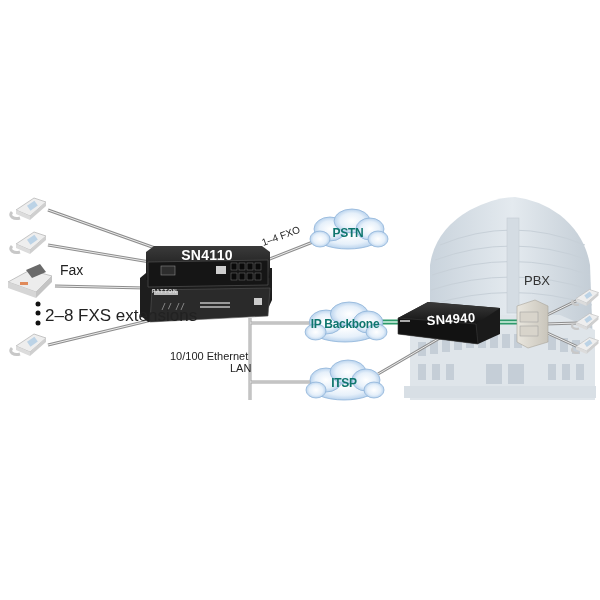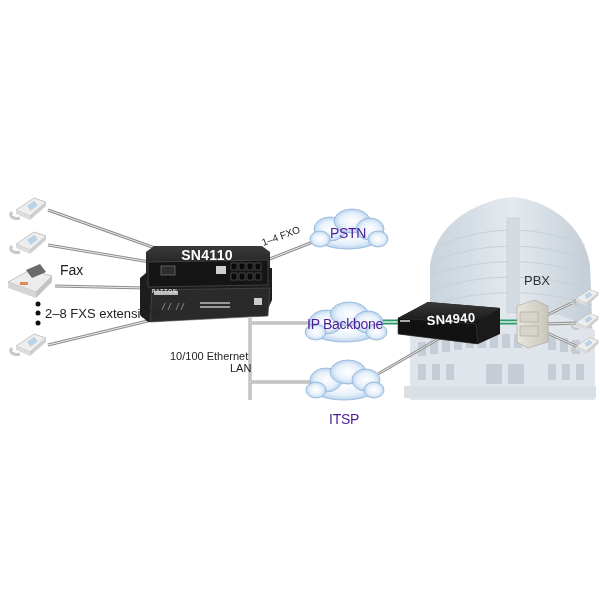--- a/index.html
+++ b/index.html
@@ -1,19 +1,19 @@
 <!DOCTYPE html>
 <html><head>
 <meta charset="utf-8">
 <style>
   html, body { margin: 0; padding: 0; background: #ffffff; }
   body { width: 600px; height: 600px; position: relative; overflow: hidden; font-family: "Liberation Sans", sans-serif; }
   #canvas { position: absolute; left: 0; top: 0; width: 600px; height: 600px; }
   .lbl { position: absolute; font-family: "Liberation Sans", sans-serif; color: #222; white-space: nowrap; }
-  .cloud-lbl { position: absolute; font-weight: normal; font-size: 14px; color: #4c1d95; text-align: center; transform: translate(-50%, -50%); white-space: nowrap; letter-spacing: -0.3px; }
+  .cloud-lbl { position: absolute; font-weight: bold; font-size: 12px; color: #0f766e; text-align: center; transform: translate(-50%, -50%); white-space: nowrap; letter-spacing: -0.3px; }
   .dev-lbl { position: absolute; color: #fff; font-weight: bold; font-size: 14px; transform: translate(-50%, -50%); letter-spacing: 0.3px; white-space: nowrap; }
 </style>
 </head>
 <body>
 
 <div id="canvas">
   <svg width="600" height="600" viewBox="0 0 600 600" xmlns="http://www.w3.org/2000/svg">
     <defs>
       <radialGradient id="cloudGrad" cx="50%" cy="50%" r="60%">
         <stop offset="0%" stop-color="#ffffff"></stop>
@@ -226,23 +226,23 @@
       </g>
   </svg>
 
   
   <span class="dev-lbl" style="left:207px; top:255px; font-size:14px;">SN4110</span>
   <span class="lbl" style="left:152px; top:288px; font-size:5px; color:#ddd; font-weight:bold; letter-spacing:1px;">PATTON</span>
   <span class="dev-lbl" style="left:451px; top:319px; font-size:13px; transform:translate(-50%,-50%) rotate(-4deg);">SN4940</span>
 
   <span class="cloud-lbl" style="left:348px; top:233px;">PSTN</span>
   <span class="cloud-lbl" style="left:345px; top:324px;">IP Backbone</span>
-  <span class="cloud-lbl" style="left:344px; top:383px;margin-top:36px;">ITSP</span>
+  <span class="cloud-lbl" style="left:344px; top:383px;">ITSP</span>
 
   <span class="lbl" style="left:60px; top:262px; font-size:14px;">Fax</span>
-  <span class="lbl" style="left:45px; top:306px; font-size:13px;">2–8 FXS extensions</span>
+  <span class="lbl" style="left:45px; top:306px; font-size:17px;">2–8 FXS extensions</span>
   <span class="lbl" style="left:264px; top:237px; font-size:10px; transform:rotate(-20deg); transform-origin:left bottom;">1–4 FXO</span>
 
   <span class="lbl" style="left:170px; top:350px; font-size:11px;">10/100 Ethernet</span>
   <span class="lbl" style="left:197px; top:362px; font-size:11px;padding-left:33px;">LAN</span>
 
   <span class="lbl" style="left:524px; top:273px; font-size:13px; color:#333;">PBX</span>
 </div>
 
 </body></html>

